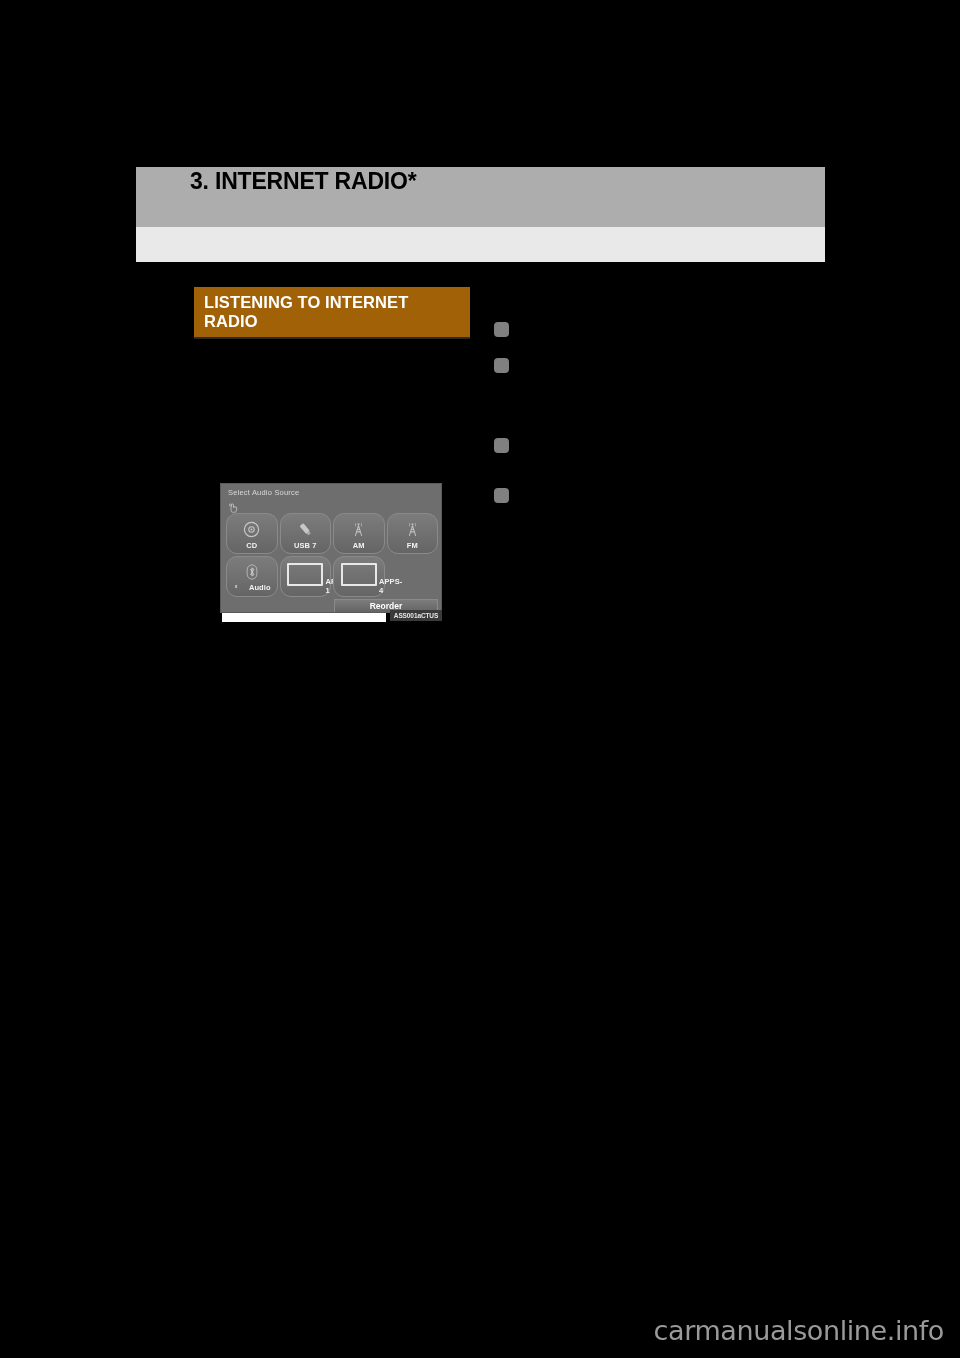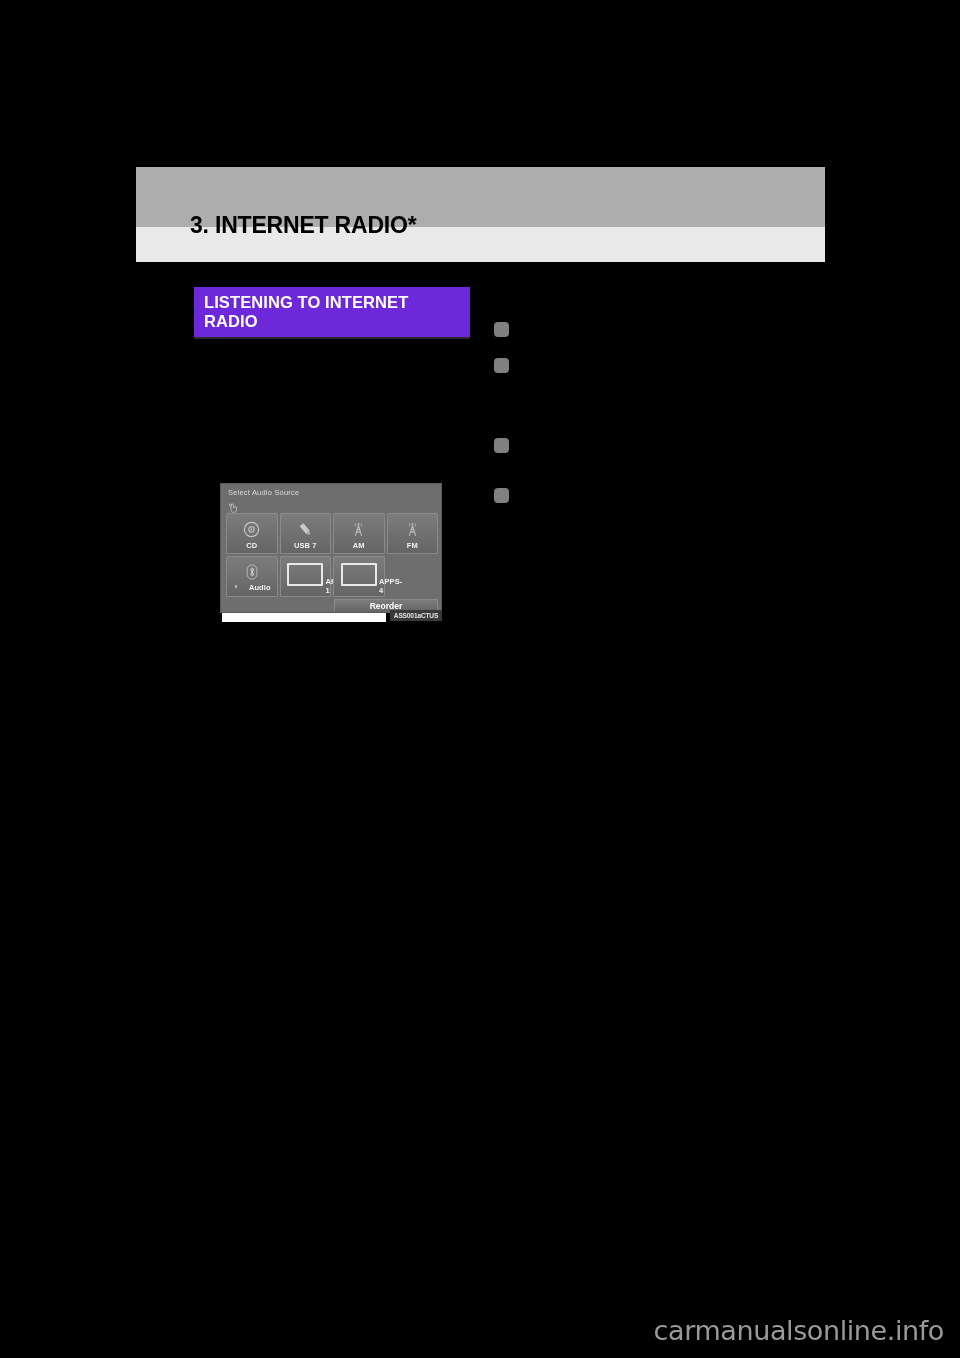--- a/index.html
+++ b/index.html
@@ -52,34 +52,33 @@
   }
   .header-section-text {
     position: absolute;
     left: 54px;
     top: 1px;
     font-size: 23px;
     font-weight: bold;
     color: #000000;
     letter-spacing: -0.2px;
     white-space: nowrap;
-    margin-top: 44px;
   }
 
   
   .col-left {
     position: absolute;
     left: 194px;
     top: 287px;
     width: 276px;
   }
   .subsection-box {
     width: 276px;
     min-height: 48px;
-    background: #6d28d9;
+    background: #a16207;
     padding: 6px 4px 6px 10px;
   }
   .subsection-title {
     font-size: 16.5px;
     font-weight: bold;
     color: #ffffff;
     line-height: 19px;
     letter-spacing: 0.1px;
   }
   .subsection-underline {
@@ -129,21 +128,21 @@
   .grid-row {
     display: flex;
     gap: 2px;
     margin-bottom: 2px;
   }
   .src-cell {
     width: 52px;
     height: 41px;
     background: linear-gradient(#7c7c7c, #656565);
     border: 1px solid #8a8a8a;
-    border-radius: 1px;
+    border-radius: 11px;
     position: relative;
     display: flex;
     flex-direction: column;
     align-items: center;
     justify-content: flex-start;
     padding-top: 4px;
   }
   .src-cell.empty {
     background: transparent;
     border: none;

